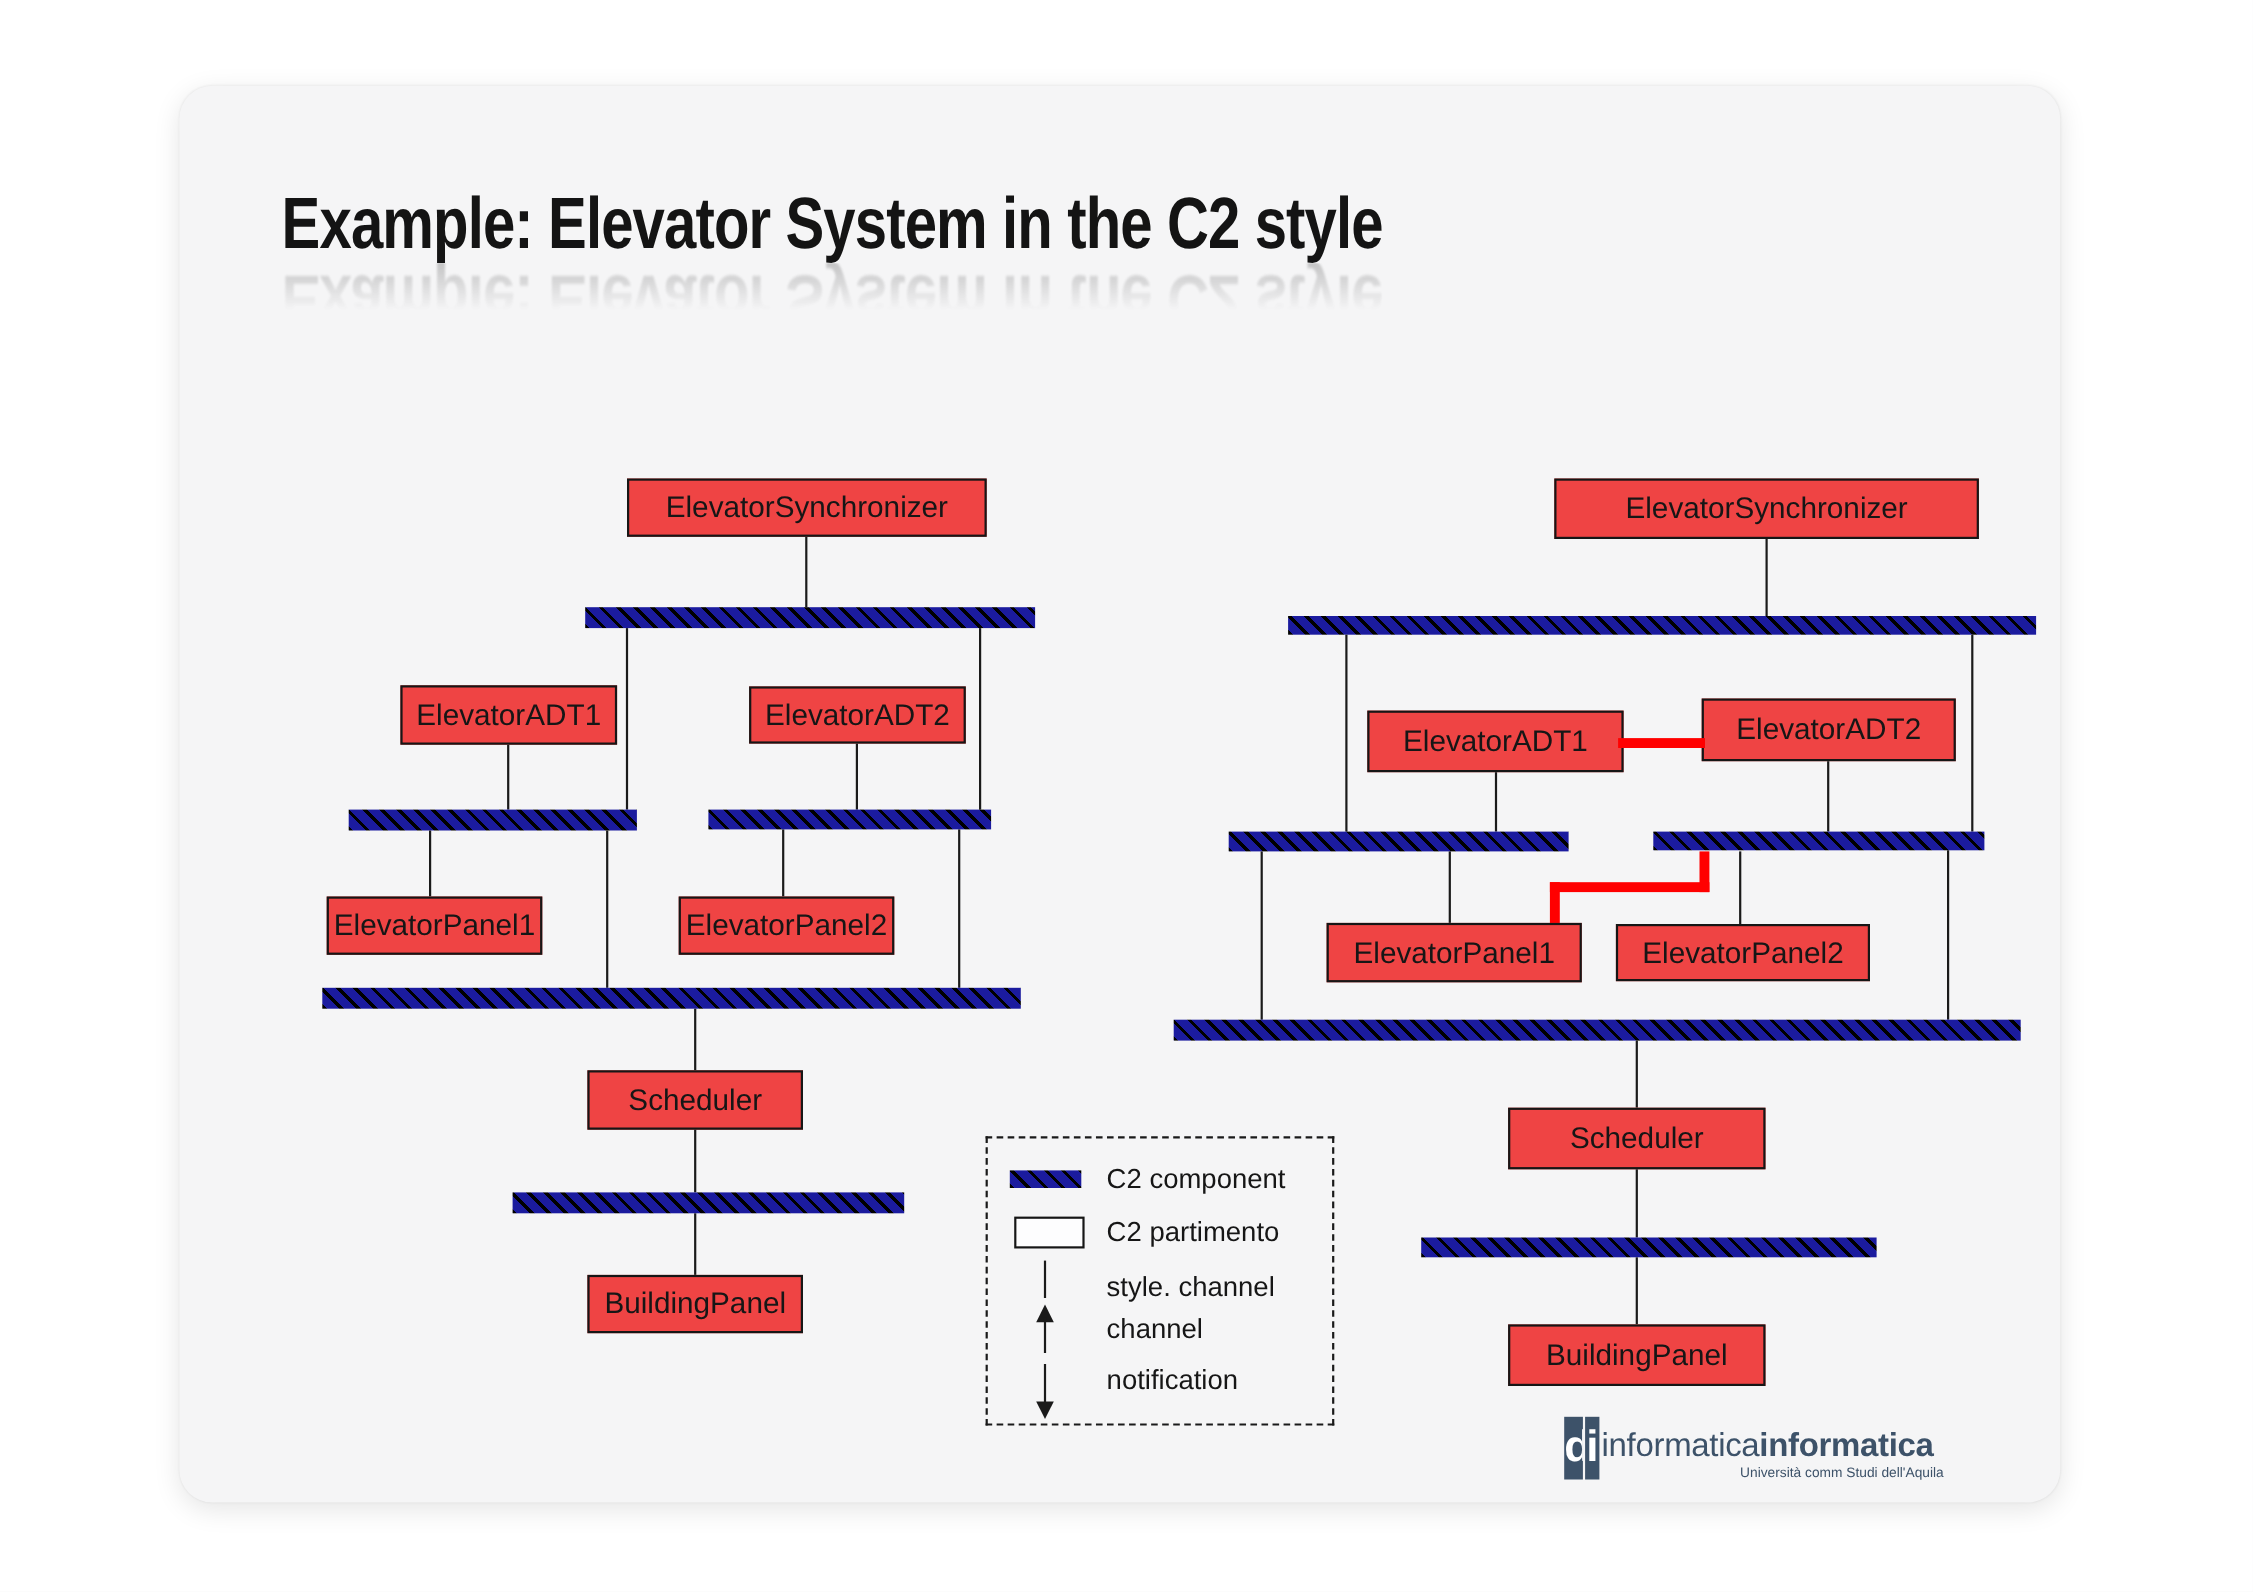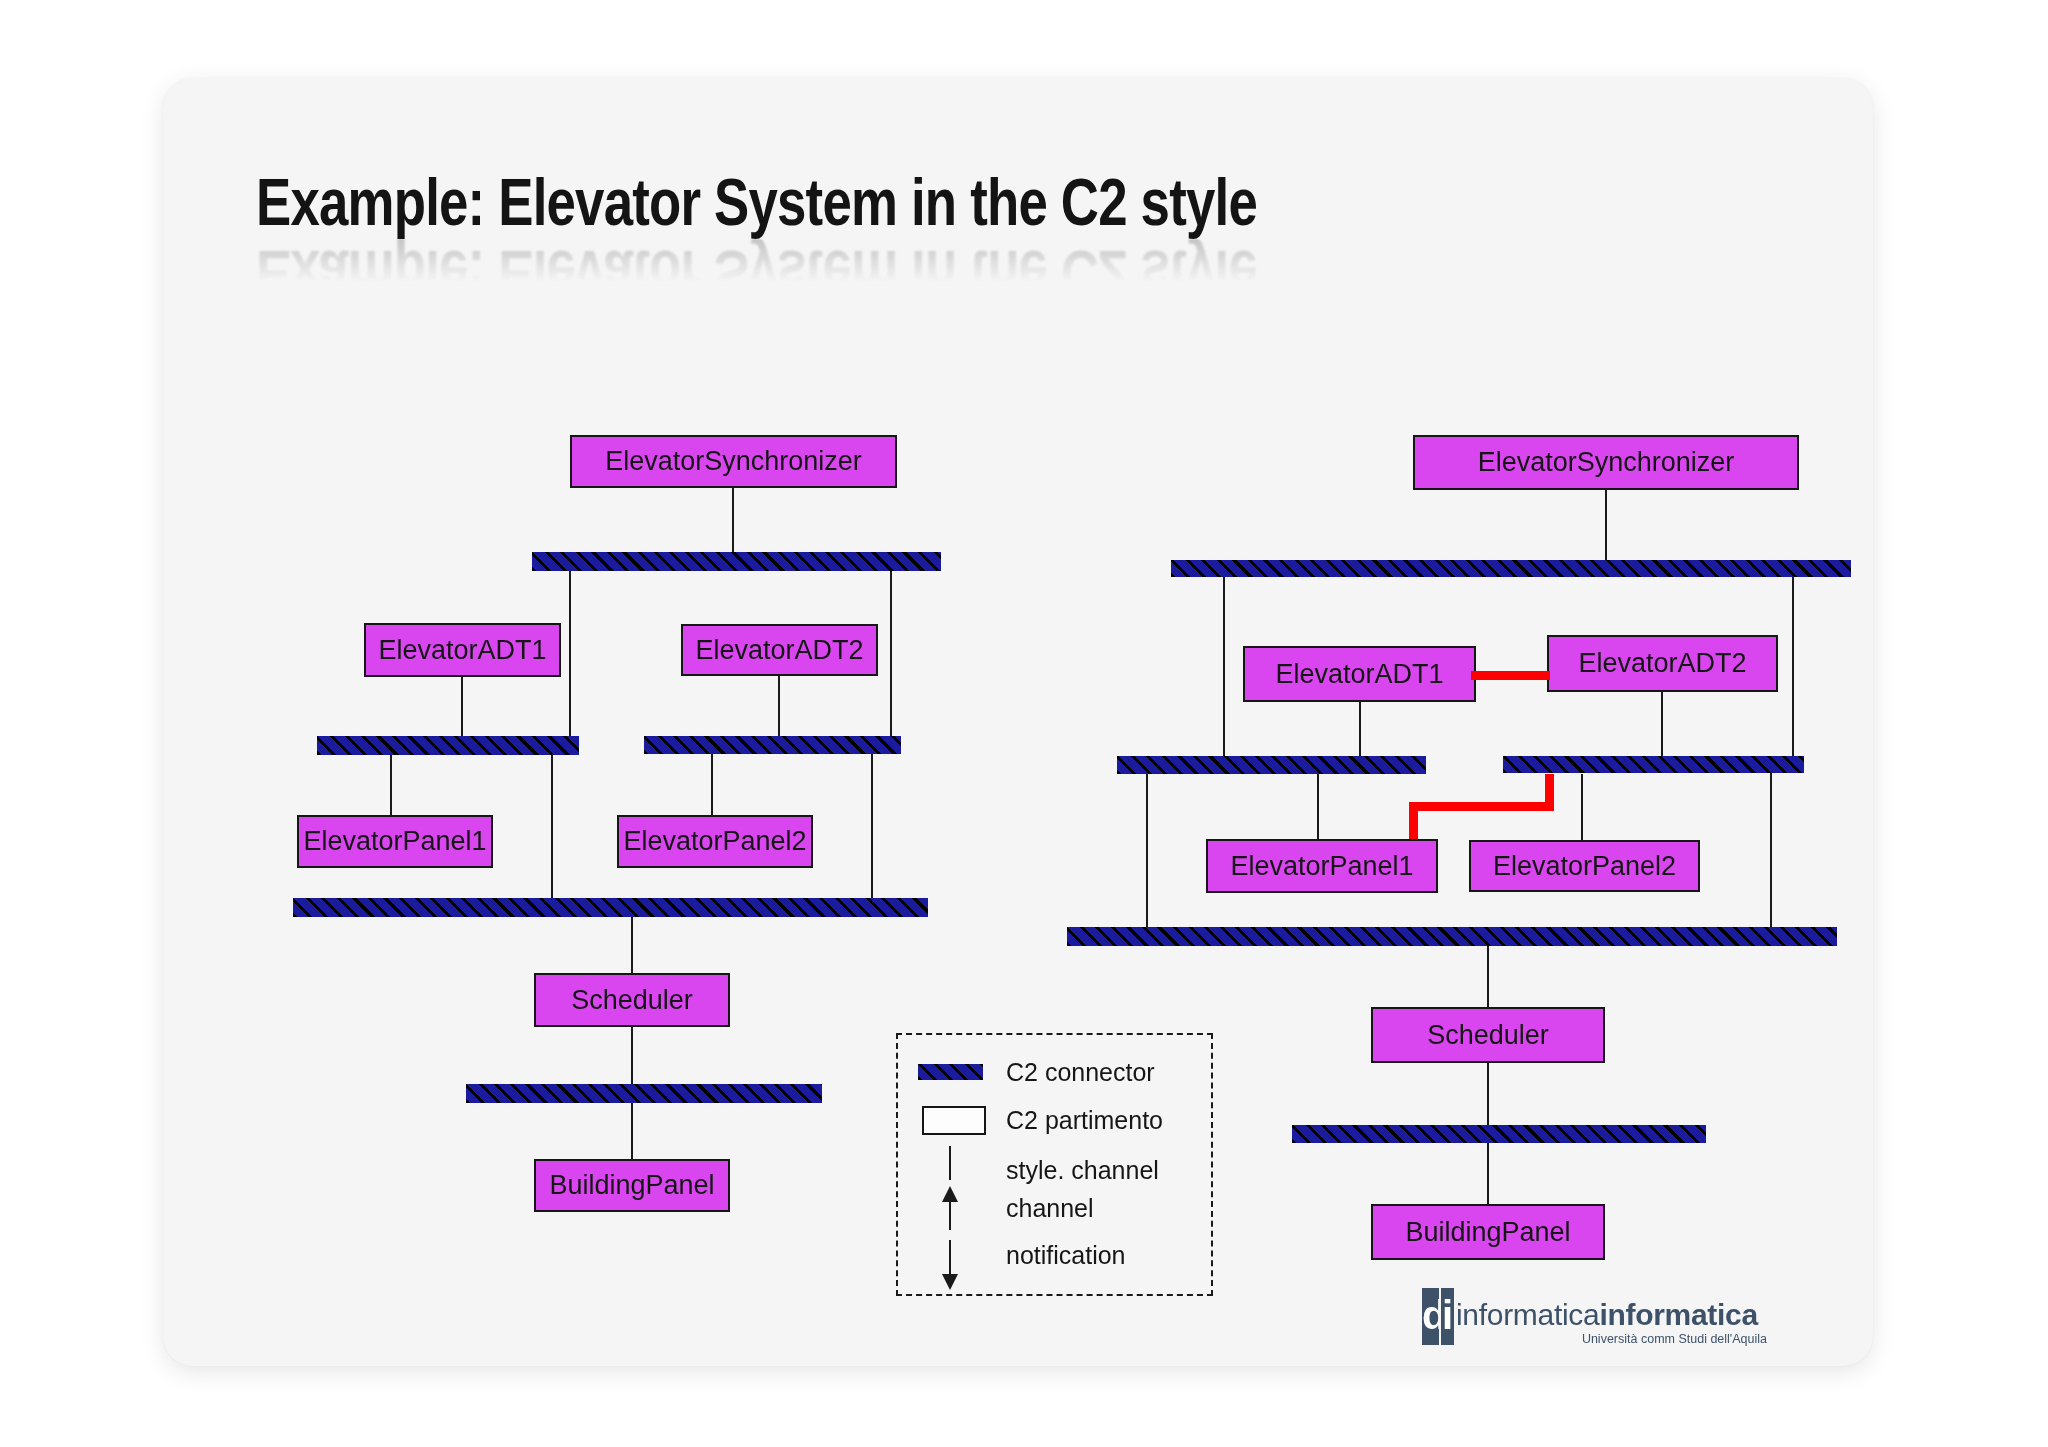--- a/index.html
+++ b/index.html
@@ -21,21 +21,21 @@
   }
   .title-reflection{
     position:absolute;left:256px;top:239px;
     font-size:66px;font-weight:bold;letter-spacing:-1px;white-space:nowrap;
     transform:scaleX(0.80) scaleY(-1);transform-origin:left center;color:#3a3a3a;line-height:1.05;
     opacity:.30;filter:blur(1.3px);
     -webkit-mask-image:linear-gradient(to bottom,rgba(0,0,0,0) 38%,rgba(0,0,0,.85) 100%);
     mask-image:linear-gradient(to bottom,rgba(0,0,0,0) 38%,rgba(0,0,0,.85) 100%);
   }
   .node{
-    position:absolute;background:#d946ef;border:2px solid #161616;box-sizing:border-box;
+    position:absolute;background:#ef4444;border:2px solid #161616;box-sizing:border-box;
     display:flex;align-items:center;justify-content:center;
     font-size:27px;white-space:nowrap;
   }
   .bar{
     position:absolute;
     background:repeating-linear-gradient(45deg,#000 0px,#000 3px,var(--connector,#1b1b9e) 3px,var(--connector,#1b1b9e) 11px);
   }
   .vline{position:absolute;width:2px;background:var(--line,#1a1a1a);}
   .red{position:absolute;background:var(--highlight,#ff0000);}
   .legend-box{
@@ -144,21 +144,21 @@
   <div class="bar" style="left:1292px;top:1125px;width:414px;height:18px"></div>
   <div class="vline" style="left:1487px;top:1143px;height:61px"></div>
 
   <div class="node" style="left:1371px;top:1204px;width:234px;height:56px">BuildingPanel</div>
 </div>
 
 <div>
   <div class="legend-box"></div>
 
   <div class="bar" style="left:918px;top:1064px;width:65px;height:16px"></div>
-  <div class="legend-label" style="top:1058px">C2 connector</div>
+  <div class="legend-label" style="top:1058px">C2 component</div>
 
   <div class="legend-component" style="left:922px;top:1106px;width:64px;height:29px"></div>
   <div class="legend-label" style="top:1106px">C2 partimento</div>
 
   <div class="vline" style="left:949px;top:1146px;height:34px"></div>
   <div class="legend-label" style="top:1156px">style. channel</div>
 
   <div class="arrow-head-up" style="left:942px;top:1186px"></div>
   <div class="vline" style="left:949px;top:1198px;height:32px"></div>
   <div class="legend-label" style="top:1194px">channel</div>

